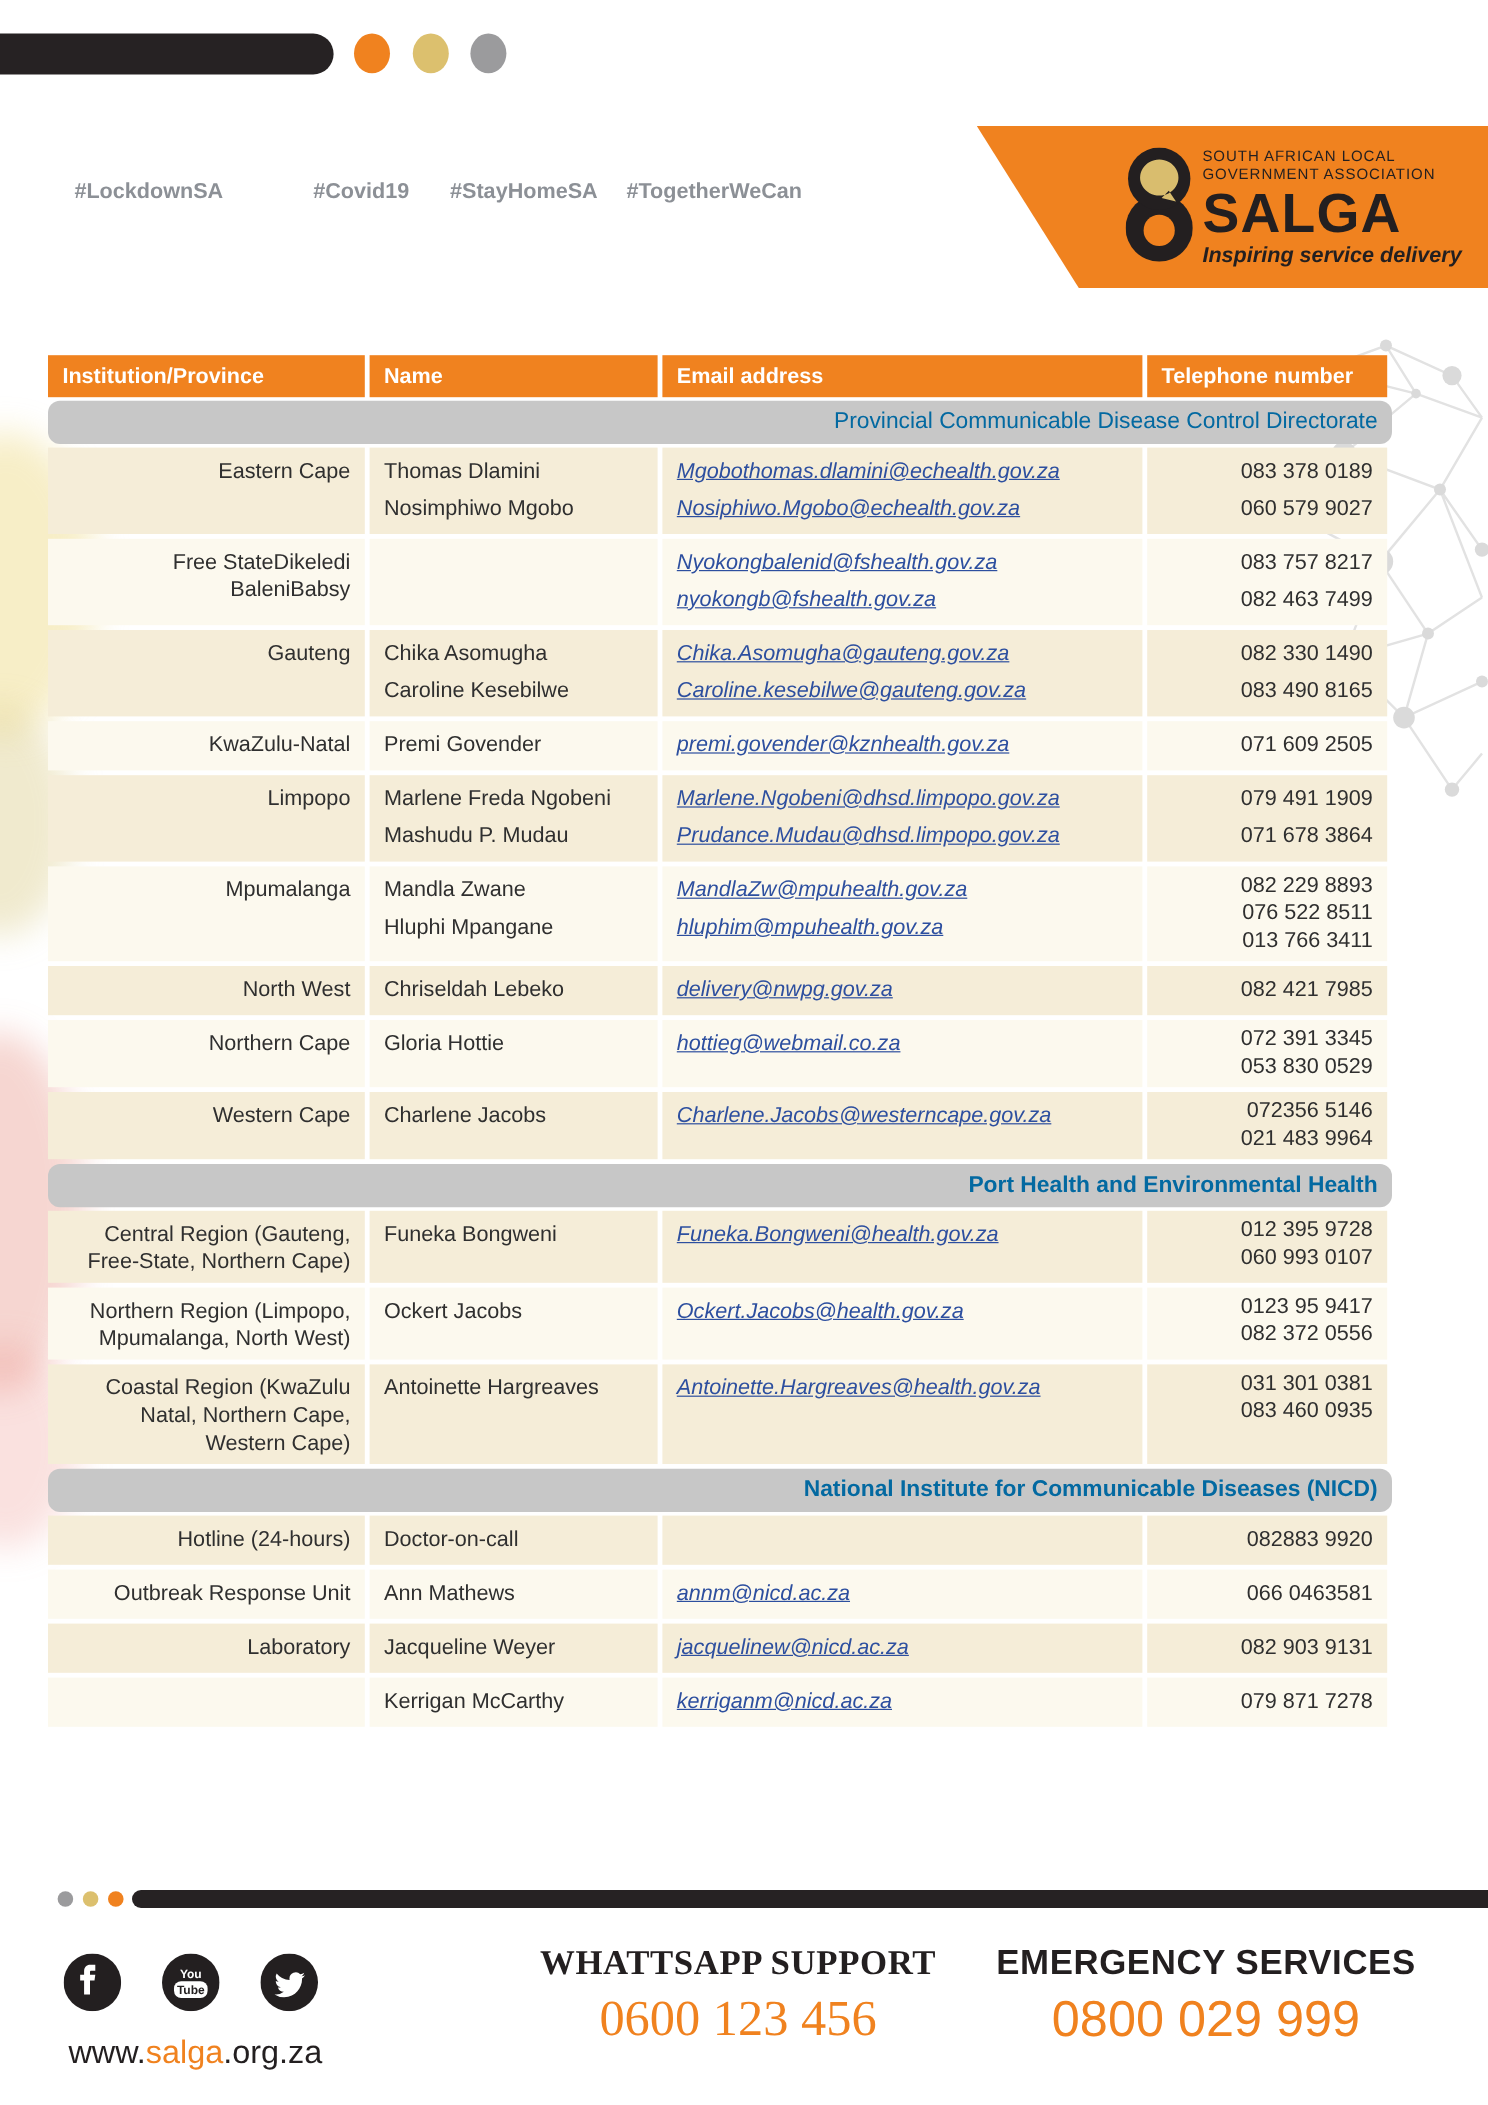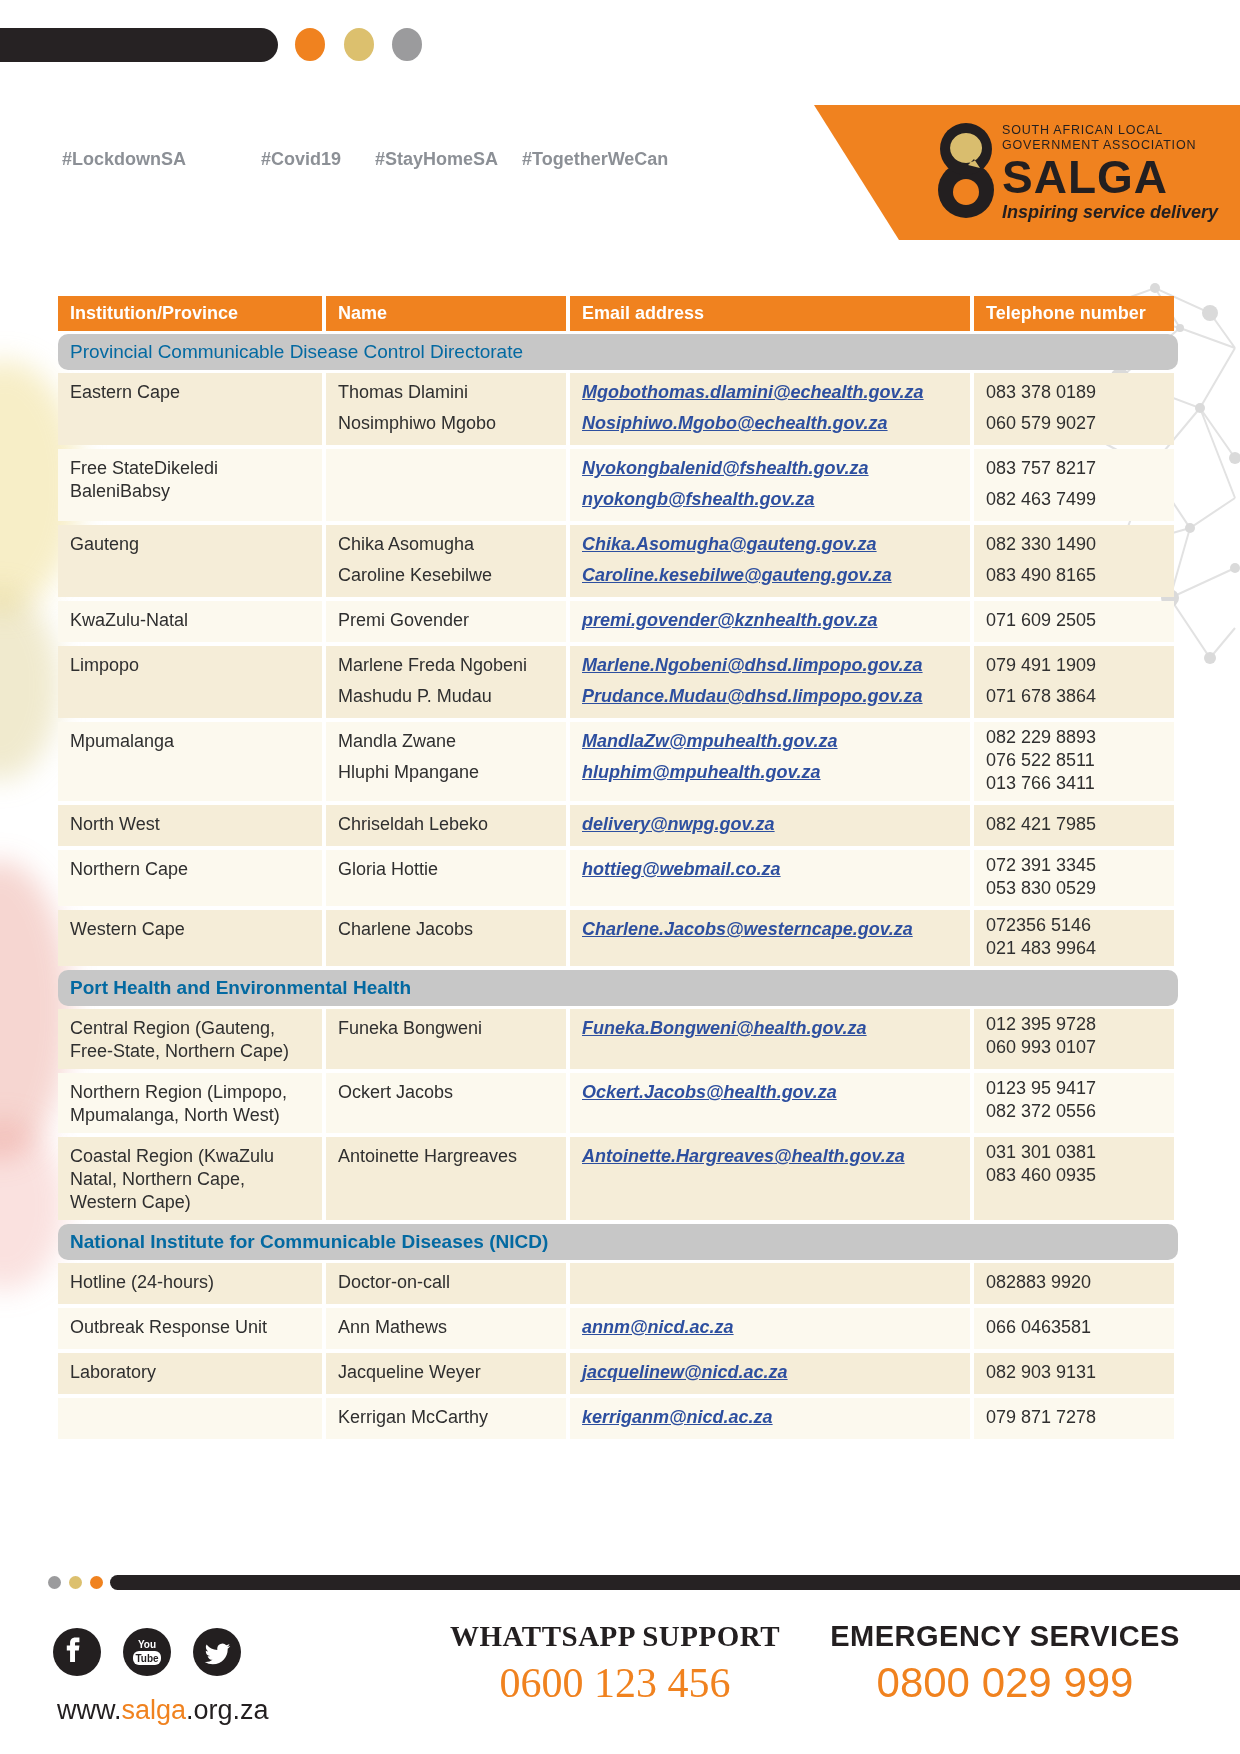--- a/index.html
+++ b/index.html
@@ -30,44 +30,44 @@
   .logo{position:absolute;left:808px;top:95px;width:432px;height:145px;z-index:2;}
   .logo .shape{position:absolute;inset:0;background:#F0821F;
      clip-path:polygon(6px 10px,432px 10px,432px 145px,91px 145px);}
   .logo .mark{position:absolute;left:130px;top:28px;}
   .logo .txt{position:absolute;left:194px;top:28px;color:#231f20;}
   .logo .small{font-size:12.5px;letter-spacing:.8px;line-height:15px;color:#231f20;}
   .logo .acronym{font-size:46px;font-weight:bold;letter-spacing:1px;line-height:44px;margin-top:2px;}
   .logo .tagline{font-size:18px;font-weight:bold;font-style:italic;margin-top:3px;}
 
   
-  .tablewrap{position:absolute;left:58px;top:296px;width:1120px;z-index:3;}
+  .tablewrap{position:absolute;left:40px;top:296px;width:1120px;z-index:3;text-align:right;}
   .grid4{display:grid;grid-template-columns:264px 240px 400px 200px;column-gap:4px;}
   .thead .hcell{background:#F0821F;color:#ffffff;font-weight:bold;font-size:18px;
                 padding:7px 12px;display:flex;align-items:center;height:21px;}
   .section-row{background:#C7C7C7;color:#0369a1;font-size:19px;padding:7px 12px;margin:3px 0;border-radius:10px;}
   .section-row.bold{font-weight:bold;}
   .trow{margin-bottom:4px;}
   .cellbg{padding:4px 12px 6px 12px;}
   .trow.cream .cellbg{background:#F5EDD8;}
   .trow.white .cellbg{background:#FCF9EE;}
   .inst{font-size:18px;line-height:23px;padding-top:4px;}
   .line{min-height:31px;display:flex;align-items:center;font-size:18px;}
   .pgroup{min-height:31px;display:flex;flex-direction:column;justify-content:center;}
   .pline{line-height:23px;font-size:18px;white-space:nowrap;}
-  .email{color:#2D4F9F;font-style:italic;text-decoration:underline;cursor:pointer;white-space:nowrap;font-weight:bold;}
+  .email{color:#2D4F9F;font-style:italic;text-decoration:underline;cursor:pointer;white-space:nowrap;}
 
   
   .bot-dot{position:absolute;width:13px;height:13px;border-radius:50%;z-index:2;}
   .bd1{left:48px;top:1576px;background:#9B9B9D;}
   .bd2{left:69px;top:1576px;background:#DCC06E;}
   .bd3{left:90px;top:1576px;background:#F0821F;}
   .bot-bar{position:absolute;left:110px;right:0;top:1575px;height:15px;background:#262223;
            border-radius:8px 0 0 8px;z-index:2;}
-  .social{position:absolute;left:53px;top:1628px;display:flex;gap:22px;z-index:2;}
+  .social{position:absolute;left:53px;top:1628px;display:flex;gap:34px;z-index:2;}
   .sicon{width:48px;height:48px;}
   .website{position:absolute;left:57px;top:1695px;font-size:27px;color:#231f20;z-index:2;white-space:nowrap;}
   .website .brand{color:#F0821F;}
   .hotblock{position:absolute;top:1620px;text-align:center;z-index:2;}
   .hb-wa{left:395px;width:440px;font-family:Liberation Serif, serif;}
   .hb-em{left:790px;width:430px;}
   .hotblock .lbl{font-size:29px;font-weight:bold;color:#231f20;letter-spacing:.5px;white-space:nowrap;}
   .hotblock .num{font-size:42px;color:#F0821F;margin-top:6px;white-space:nowrap;}
 </style>
 </head>

